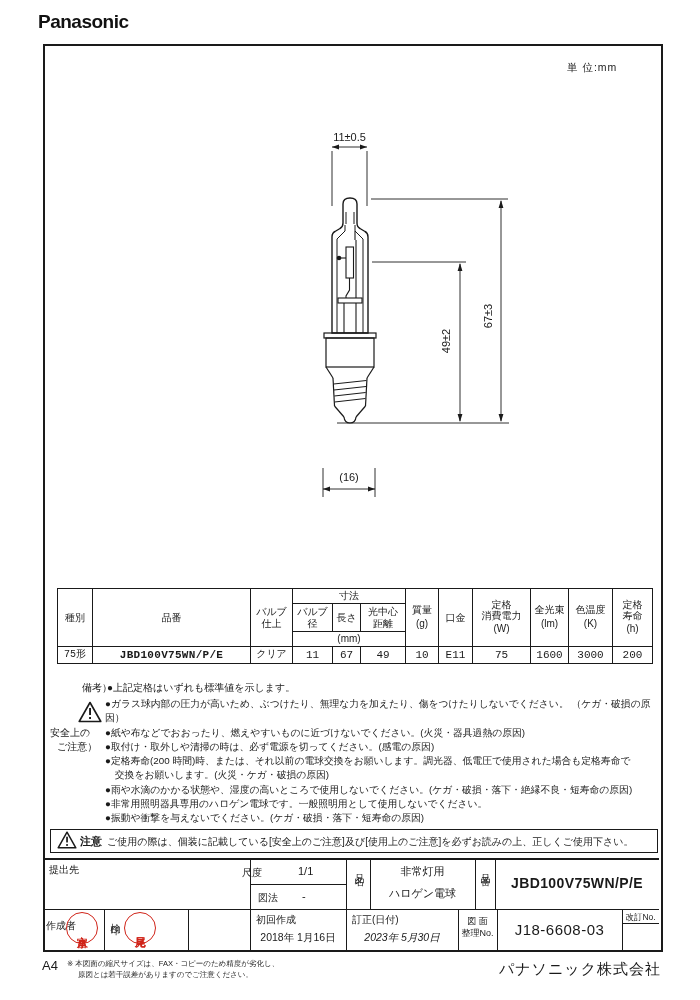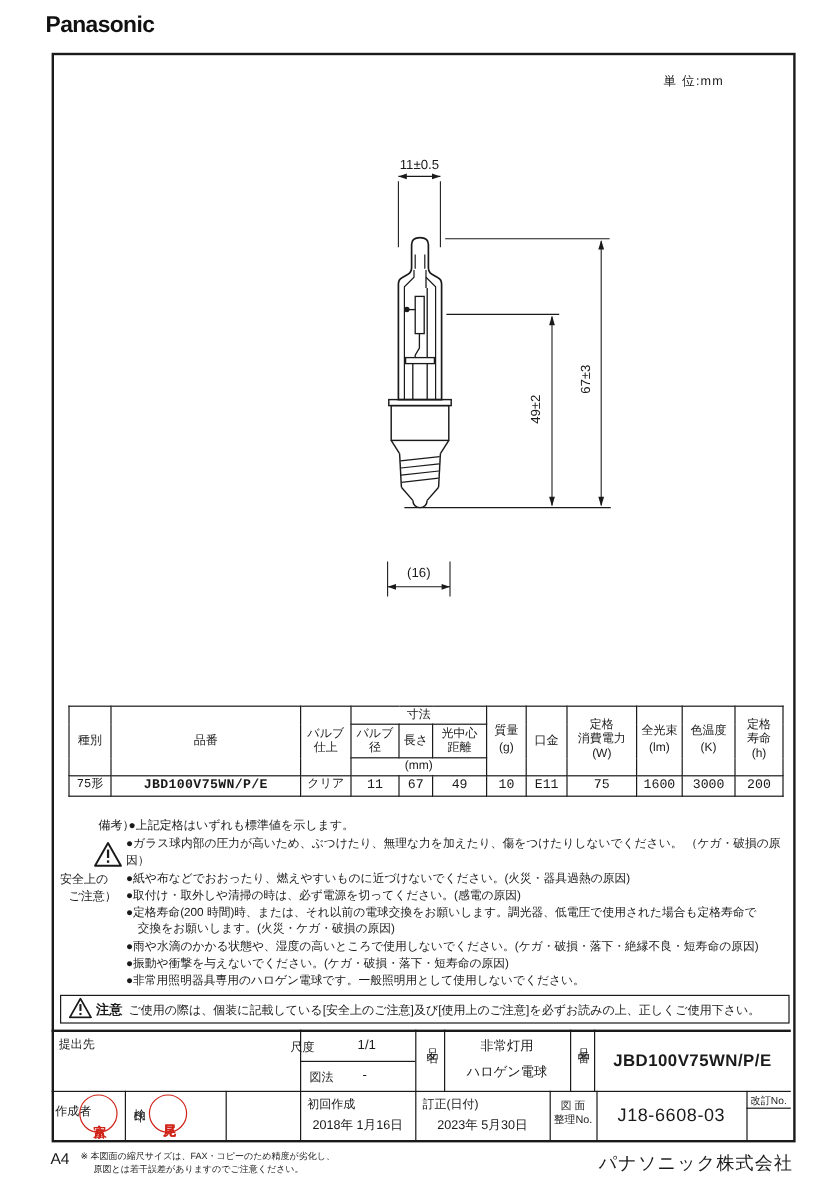--- a/index.html
+++ b/index.html
@@ -1,21 +1,21 @@
 <!DOCTYPE html>
 <html><head>
 <meta charset="utf-8">
 <style>
   html,body{margin:0;padding:0;}
   body{width:700px;height:1000px;position:relative;background:#ffffff;
        font-family:"Liberation Sans","DejaVu Sans",sans-serif;color:#1a1a1a;}
   .abs{position:absolute;}
   .logo{left:38px;top:11px;font-size:19px;font-weight:800;letter-spacing:-0.5px;color:#111;}
   .frame{left:43px;top:44px;width:616px;height:904px;border:2px solid #1a1a1a;}
-  .unitnote{left:553px;top:61px;font-size:10.5px;letter-spacing:1px;}
+  .unitnote{left:567px;top:61px;font-size:10.5px;letter-spacing:1px;}
   
   table.spec{position:absolute;left:57px;top:588px;border-collapse:collapse;table-layout:fixed;
              border:1.5px solid #1a1a1a;font-size:10px;line-height:1.15;text-align:center;}
   table.spec td{border:1px solid #1a1a1a;padding:0;vertical-align:middle;overflow:hidden;}
   table.spec .stk{height:100%;display:flex;flex-direction:column;}
   table.spec .stk .lab{flex:1;display:flex;align-items:center;justify-content:center;flex-direction:column;}
   table.spec .stk .un{height:15px;display:flex;align-items:center;justify-content:center;}
   table.spec td.dat{font-size:11px;height:16px;font-family:Liberation Mono, monospace;}
   .partno-cell{font-weight:bold;font-size:12px;letter-spacing:0.3px;}
   
@@ -222,22 +222,22 @@
 <div class="abs safety-lbl" style="left:50px;top:726px;">安全上の</div>
 <div class="abs safety-lbl" style="left:57px;top:740px;">ご注意）</div>
 
 <div class="abs bullets">
   <div>●ガラス球内部の圧力が高いため、ぶつけたり、無理な力を加えたり、傷をつけたりしないでください。 （ケガ・破損の原因）</div>
   <div>●紙や布などでおおったり、燃えやすいものに近づけないでください。(火災・器具過熱の原因)</div>
   <div>●取付け・取外しや清掃の時は、必ず電源を切ってください。(感電の原因)</div>
   <div>●定格寿命(200 時間)時、または、それ以前の電球交換をお願いします。調光器、低電圧で使用された場合も定格寿命で</div>
   <div>　交換をお願いします。(火災・ケガ・破損の原因)</div>
   <div>●雨や水滴のかかる状態や、湿度の高いところで使用しないでください。(ケガ・破損・落下・絶縁不良・短寿命の原因)</div>
+  <div>●非常用照明器具専用のハロゲン電球です。一般照明用として使用しないでください。</div>
   <div>●振動や衝撃を与えないでください。(ケガ・破損・落下・短寿命の原因)</div>
-  <div>●非常用照明器具専用のハロゲン電球です。一般照明用として使用しないでください。</div>
 </div>
 
 <div class="abs cbox"></div>
 <svg class="abs" style="left:57px;top:831px;" width="20" height="18" viewBox="0 0 24 22">
   <path d="M12,1.5 L22.8,20.5 L1.2,20.5 Z" fill="none" stroke="#1a1a1a" stroke-width="1.8" stroke-linejoin="round"></path>
   <rect x="11" y="7" width="2.1" height="7" fill="#1a1a1a"></rect>
   <rect x="11" y="16" width="2.1" height="2.2" fill="#1a1a1a"></rect>
 </svg>
 <div class="abs" style="left:80px;top:834px;font-size:11px;font-weight:600;">注意</div>
 <div class="abs" style="left:107px;top:835px;font-size:10px;">ご使用の際は、個装に記載している[安全上のご注意]及び[使用上のご注意]を必ずお読みの上、正しくご使用下さい。</div>
@@ -273,21 +273,21 @@
 <div class="abs stamp" style="left:66px;top:912px;">
     <span>富永</span>
   </div>
 <div class="abs tb-lab vert" style="left:108px;top:915px;">検印</div>
 <div class="abs stamp" style="left:124px;top:912px;">
     <span>見尾</span>
   </div>
 <div class="abs tb-lab" style="left:256px;top:913px;">初回作成</div>
 <div class="abs" style="left:250px;top:931px;width:96px;text-align:center;font-size:10.5px;">2018年 1月16日</div>
 <div class="abs tb-lab" style="left:352px;top:913px;">訂正(日付)</div>
-<div class="abs" style="left:346px;top:931px;width:112px;text-align:center;font-size:10.5px;">2023年 5月30日</div>
+<div class="abs" style="left:346px;top:931px;width:112px;text-align:center;font-size:10.5px;font-style:italic;">2023年 5月30日</div>
 <div class="abs" style="left:458px;top:915px;width:39px;text-align:center;font-size:9px;line-height:12px;">
   <div>図 面</div>
   <div>整理No.</div>
 </div>
 <div class="abs" style="left:497px;top:921px;width:125px;text-align:center;font-size:15px;letter-spacing:0.5px;">J18-6608-03</div>
 <div class="abs" style="left:622px;top:912px;width:37px;text-align:center;font-size:8.5px;">改訂No.</div>
 
 <div class="abs" style="left:42px;top:958px;font-size:13px;">A4</div>
 <div class="abs footer-note" style="left:67px;top:958px;">
   <div>※ 本図面の縮尺サイズは、FAX・コピーのため精度が劣化し、</div>

